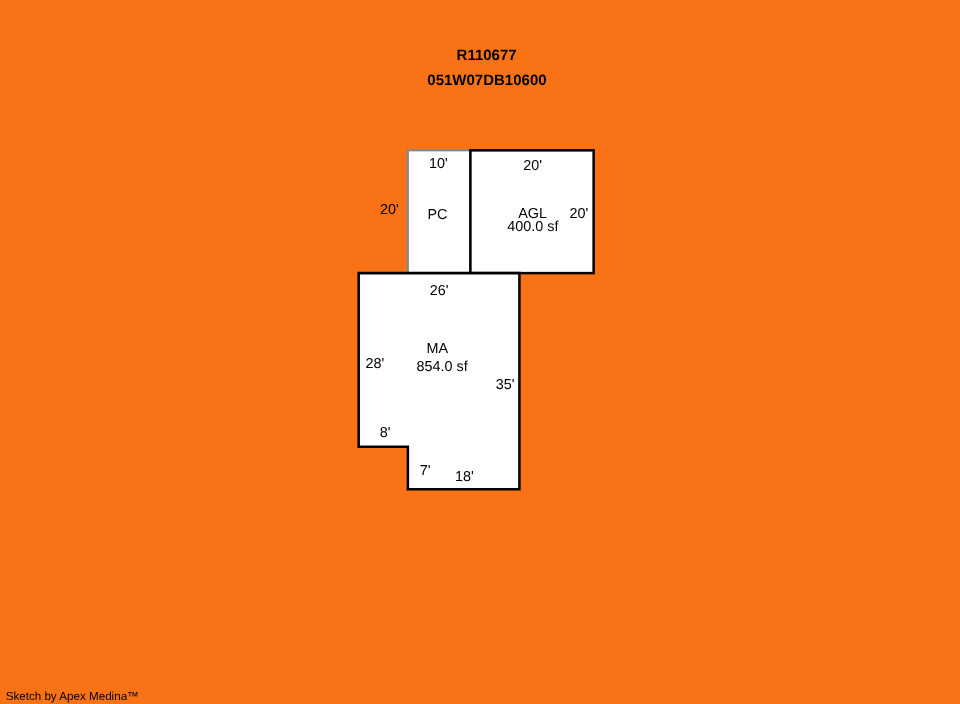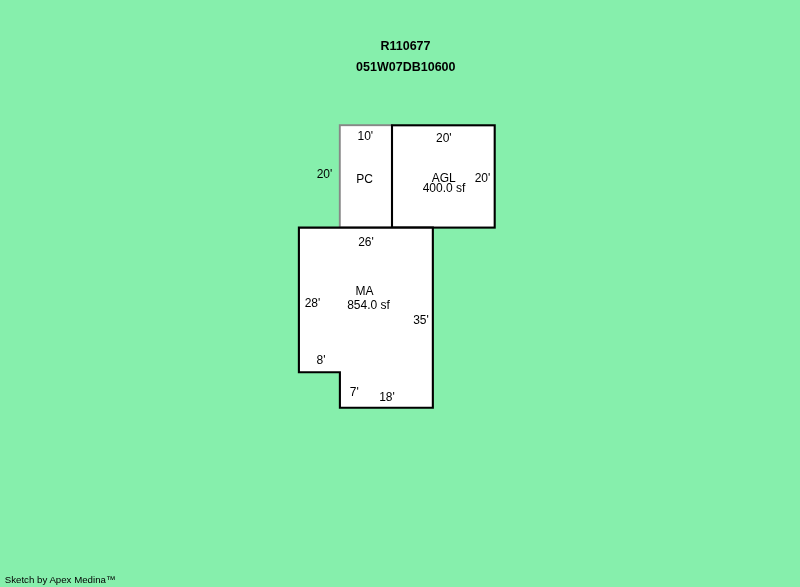--- a/index.html
+++ b/index.html
@@ -1,16 +1,16 @@
 <!DOCTYPE html>
 <html><head>
 <meta charset="utf-8">
 <style>
   html,body{margin:0;padding:0;background:#ffffff;}
-  .page{position:relative;width:800px;height:587px;background:#86efac;overflow:hidden;}
+  .page{position:relative;width:800px;height:587px;background:#f97316;overflow:hidden;}
   svg{position:absolute;left:0;top:0;}
   text{font-family:"Liberation Sans", sans-serif;fill:#000000;}
   .ttl{font-size:12.5px;font-weight:bold;}
   .lbl{font-size:12px;}
   .ft{font-size:9.7px;}
 </style>
 </head>
 <body>
 <div class="page">
 <svg width="800" height="587" viewBox="0 0 800 587">

